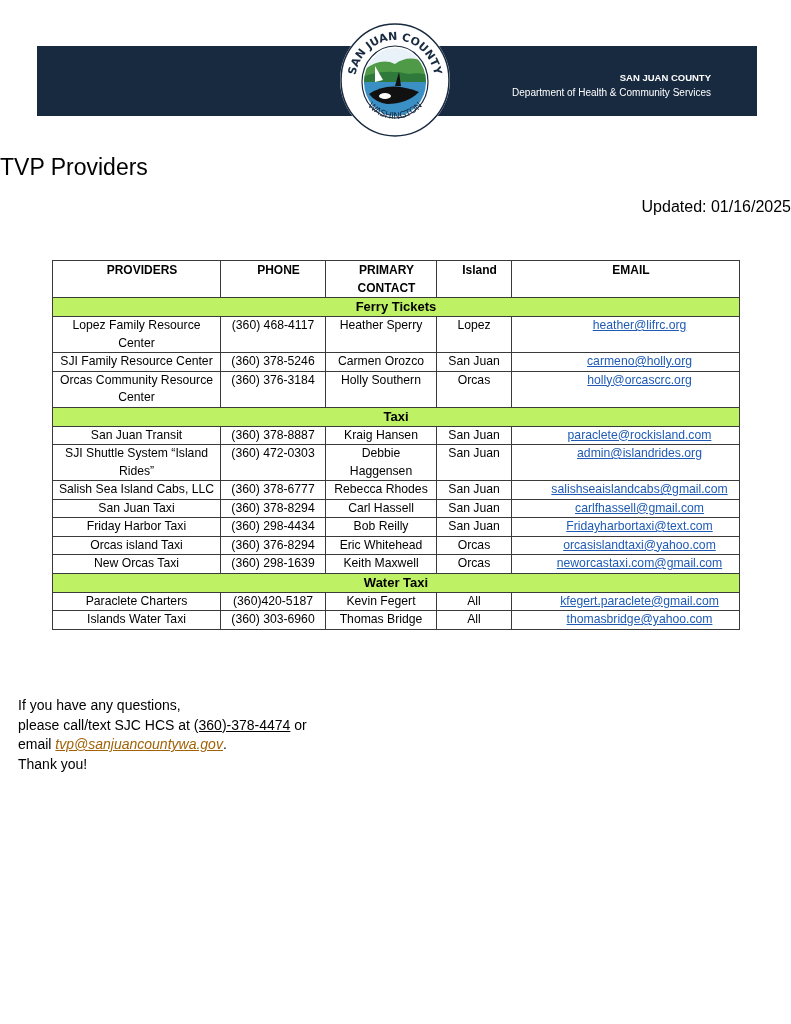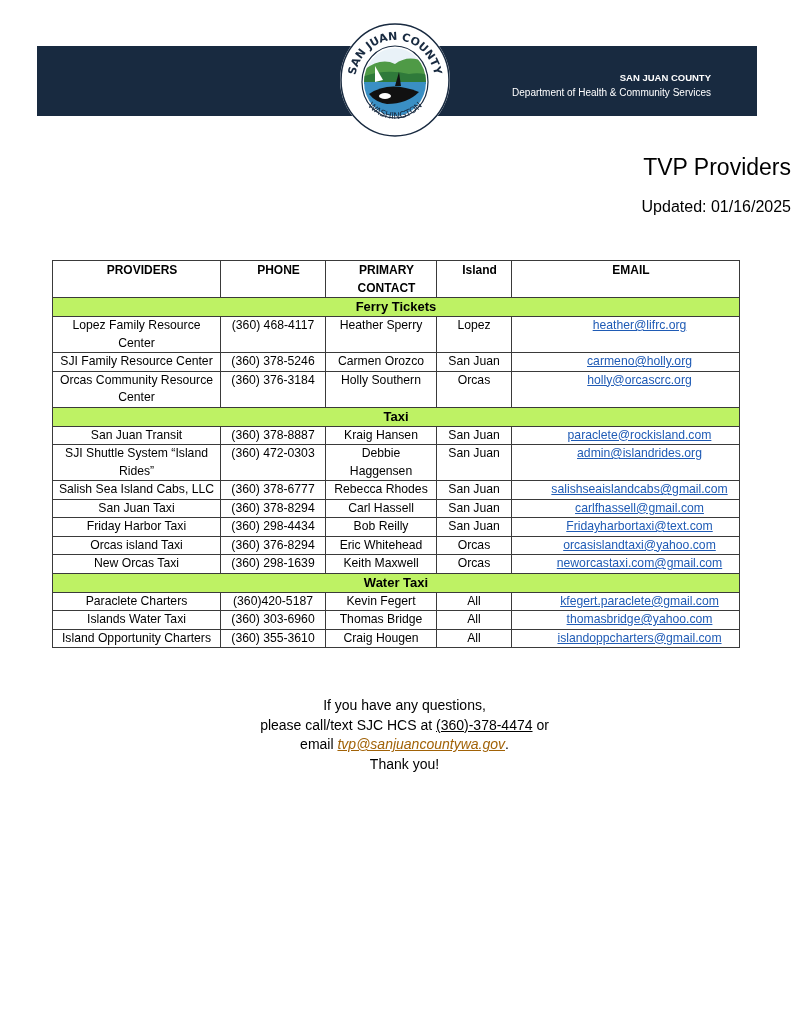--- a/index.html
+++ b/index.html
@@ -13,21 +13,21 @@
   }
   .banner-right {
     position: absolute; right: 46px; top: 24px; text-align: right; color: #fff;
     font-size: 10px; line-height: 15px;
   }
   .banner-right .org { font-weight: bold; font-size: 9.5px; }
   .seal {
     position: absolute; left: 339px; top: 22px; width: 112px; height: 116px;
   }
   .title {
-    position: absolute; left: 0; right: 0; top: 154px; text-align: right;
+    position: absolute; left: 0; right: 0; top: 154px; text-align: left;
     font-size: 23px;
   }
   .updated {
     position: absolute; left: 0; right: 0; top: 198px; text-align: right;
     font-size: 16px;
   }
   table.providers {
     position: absolute; left: 52px; top: 260px; width: 687px;
     border-collapse: collapse; table-layout: fixed;
     font-size: 12.2px; line-height: 17.5px;
@@ -35,21 +35,21 @@
   table.providers td, table.providers th {
     border: 1px solid #3a3a3a; padding: 0 3px; text-align: center; vertical-align: top;
     font-weight: normal;
   }
   table.providers th { font-weight: bold; font-size: 12px; padding-top: 1px; height: 34px; padding-left: 14px; }
   tr.section td {
     background: #bef264; font-weight: bold; font-size: 13px; height: 18px; line-height: 18px;
   }
   a.mail { color: #1f5bb5; text-decoration: underline; margin-left: 28px; }
   .footer {
-    position: absolute; left: 18px; right: 0; top: 696px; text-align: center;
+    position: absolute; left: 18px; right: 0; top: 696px; 
     font-size: 14px; line-height: 19.5px;
   }
   .footer .phone { text-decoration: underline; }
   .footer a { color: #a16207; text-decoration: underline; font-style: italic; }
 </style>
 </head>
 <body>
 
 <div class="banner">
   <div class="banner-right">
@@ -197,27 +197,20 @@
       <td>All</td>
       <td><a class="mail">kfegert.paraclete@gmail.com</a></td>
     </tr>
     <tr>
       <td>Islands Water Taxi</td>
       <td>(360) 303-6960</td>
       <td>Thomas Bridge</td>
       <td>All</td>
       <td><a class="mail">thomasbridge@yahoo.com</a></td>
     </tr>
-    <tr>
-      <td>Island Opportunity Charters</td>
-      <td>(360) 355-3610</td>
-      <td>Craig Hougen</td>
-      <td>All</td>
-      <td><a class="mail">islandoppcharters@gmail.com</a></td>
-    </tr>
   </tbody>
 </table>
 
 <div class="footer">
   <div>If you have any questions,</div>
   <div>
     <span>please call/text SJC HCS at </span><span class="phone">(360)-378-4474</span><span> or</span>
   </div>
   <div>
     <span>email </span><a>tvp@sanjuancountywa.gov</a><span>.</span>

